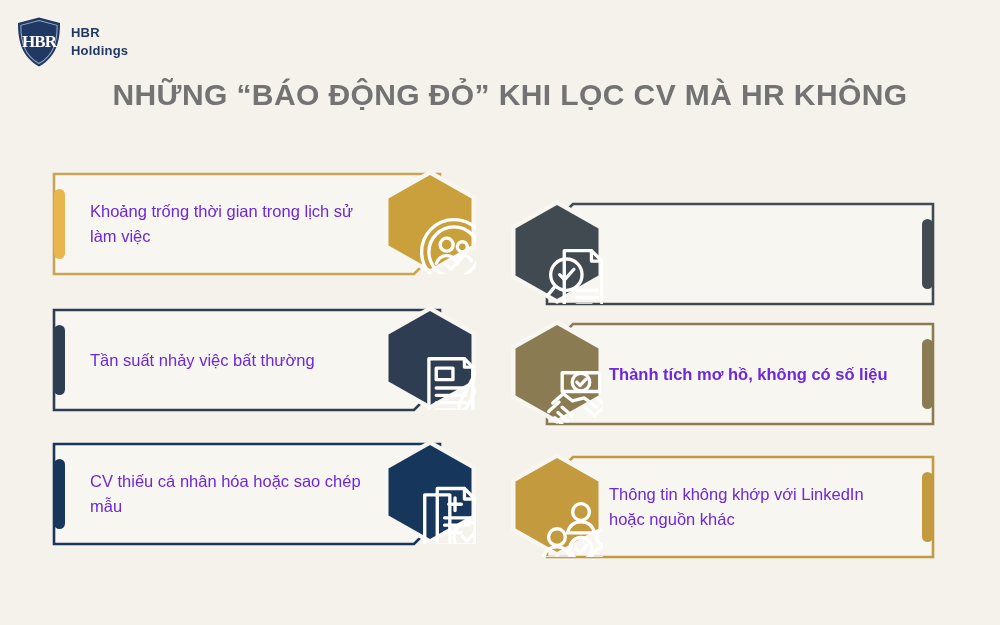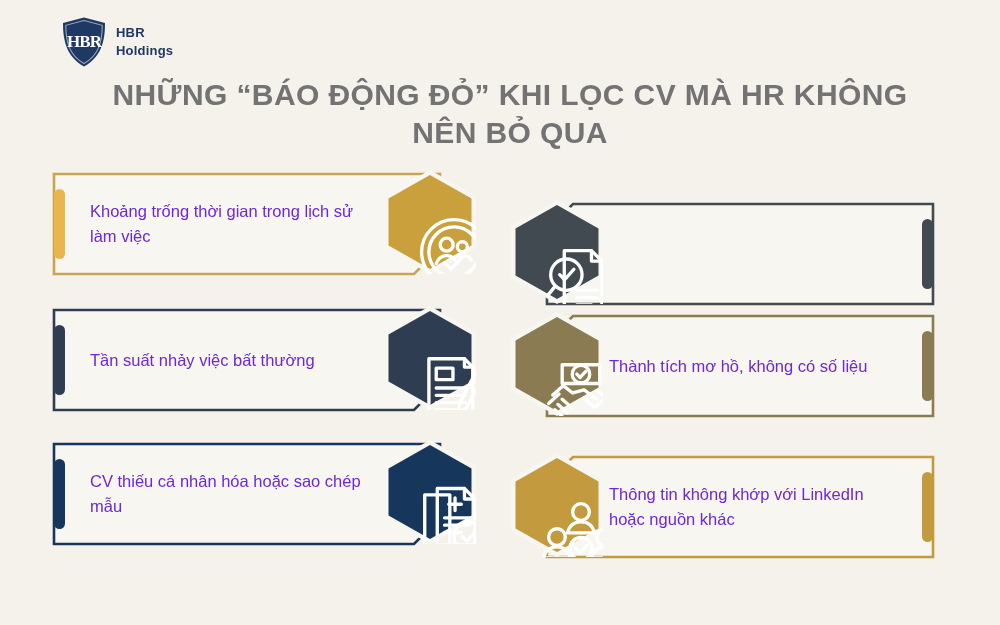--- a/index.html
+++ b/index.html
@@ -17,21 +17,20 @@
   }
 
   
   .logo-block {
     position: absolute;
     left: 16px;
     top: 16px;
     display: flex;
     align-items: center;
     gap: 9px;
-    margin-left: 45px;
   }
   .logo-shield { width: 46px; height: 52px; display: block; }
   .logo-text {
     color: #1f3864;
     font-weight: bold;
     font-size: 13px;
     line-height: 1.38;
     letter-spacing: 0.2px;
   }
 
@@ -111,21 +110,20 @@
     </svg>
   </span>
   <div class="logo-text">
     <div>HBR</div>
     <div>Holdings</div>
   </div>
 </div>
 
 <h1 class="title">
   <span style="display: block;">NHỮNG “BÁO ĐỘNG ĐỎ” KHI LỌC CV MÀ HR KHÔNG</span>
-  <span style="display: block;">NÊN BỎ QUA</span>
 </h1>
 
 <div id="cards-layer">
     <div class="card left" style="left: 52px; top: 172px; width: 390px;">
       <div class="card-frame">
         <svg viewBox="0 0 390 104" preserveAspectRatio="none">
        <path d="M2,2 H388 V76 L362,102 H2 Z" fill="#f8f6f1" stroke="#c9a453" stroke-width="2.6" stroke-linejoin="miter"></path>
      </svg>
       </div>
       <div class="accent-bar" style="background: rgb(232, 182, 76);"></div>
@@ -221,21 +219,21 @@
     <path d="M27 7v5h5" class="hex-icon"></path>
     <path d="M20 26h10M20 29.5h10M20 33h7" class="hex-icon"></path>
     <circle cx="15" cy="18.5" r="7.5" class="hex-icon" stroke-width="2"></circle>
     <path d="M11.8 18.5l2.4 2.4 4.4-5" class="hex-icon" stroke-width="2"></path>
     <path d="M9.5 24.2L6 28.5" class="hex-icon" stroke-width="2.4"></path>
          </svg>
        </g>
      </svg>
       </div>
     </div>
-    <div class="card right" style="left: 545px; top: 314px; width: 390px;">
+    <div class="card right" style="left: 545px; top: 322px; width: 390px; font-weight: bold;">
       <div class="card-frame">
         <svg viewBox="0 0 390 104" preserveAspectRatio="none">
        <path d="M28,2 H388 V102 H2 V28 Z" fill="#f8f6f1" stroke="#8a7b52" stroke-width="2.6" stroke-linejoin="miter"></path>
      </svg>
       </div>
       <div class="accent-bar" style="background: rgb(138, 123, 82);"></div>
       <div class="card-text">Thành tích mơ hồ, không có số liệu</div>
       <div class="hexagon">
         <svg viewBox="0 0 92 104">
        <polygon points="46,0 92,26 92,78 46,104 0,78 0,26" class="hex-outer"></polygon>

